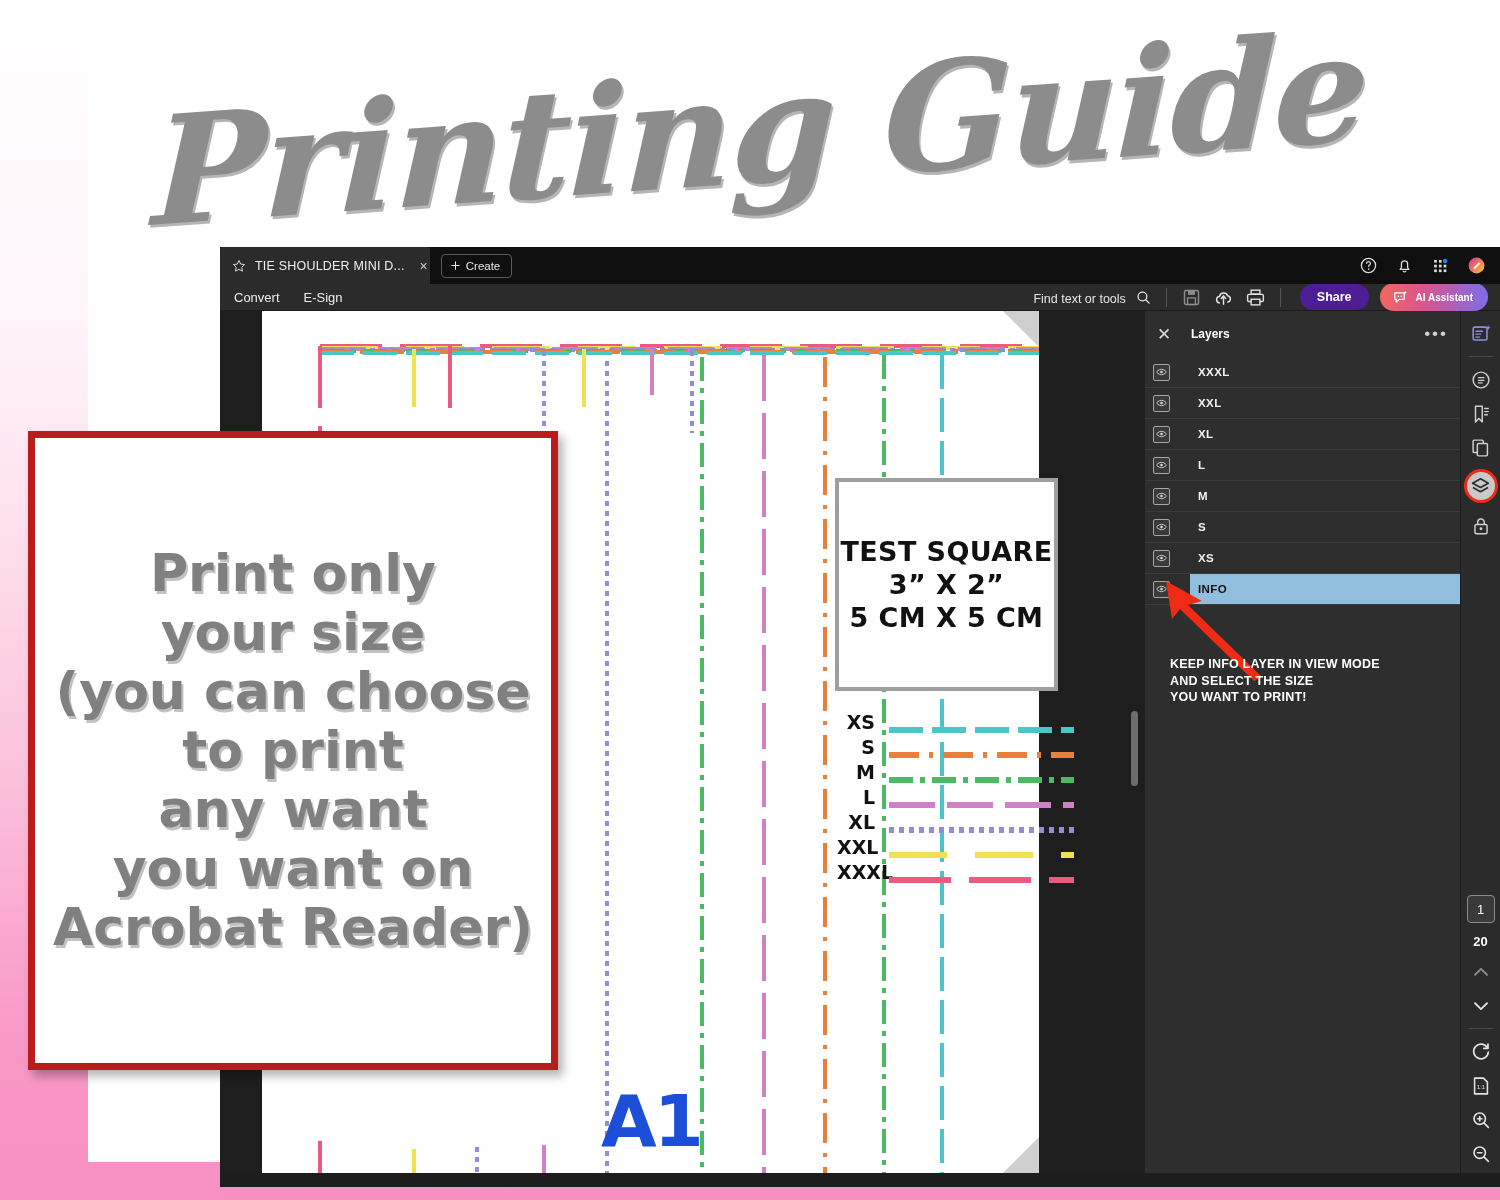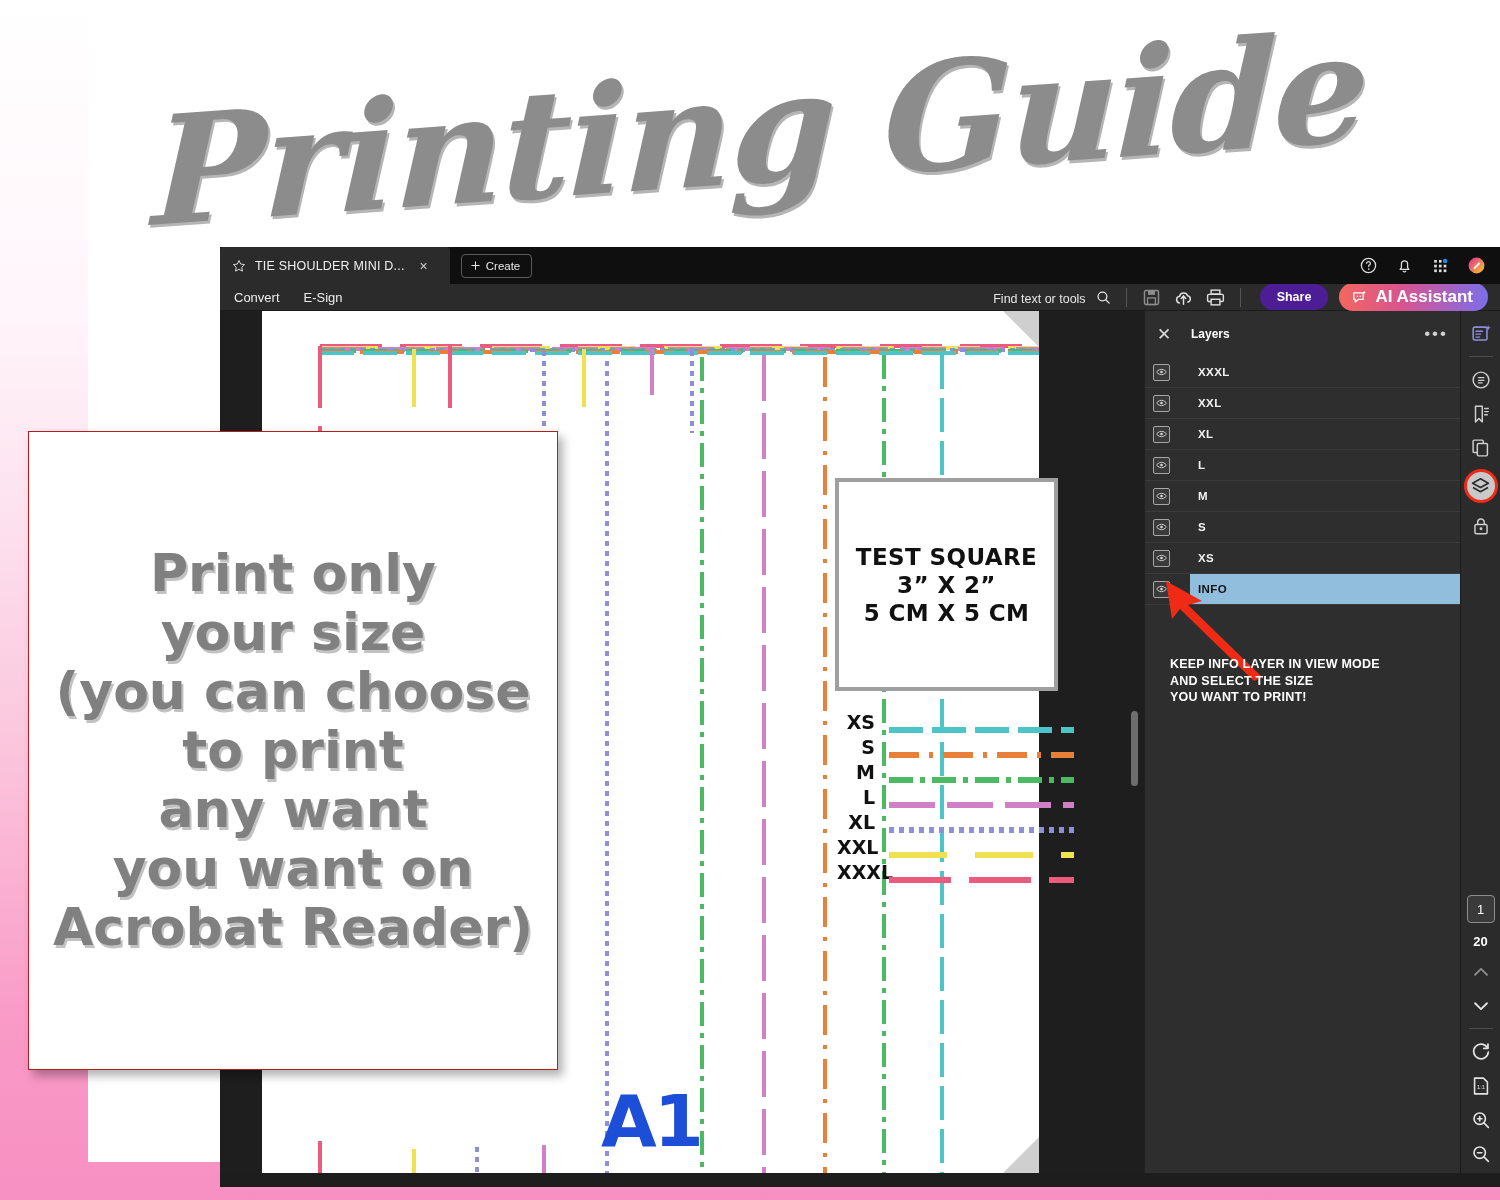--- a/index.html
+++ b/index.html
@@ -45,21 +45,21 @@
     overflow:hidden;
   }
 
   
   .tabstrip{
     position:relative; height:37px; background:#0f0f0f;
     display:flex; align-items:center;
   }
   .tab{
     height:37px; background:#2b2b2b; display:flex; align-items:center;
-    padding:0 22px 0 12px; gap:9px; min-width:190px;
+    padding:0 2px 0 12px; gap:9px; min-width:190px;
     border-top-left-radius:3px; border-top-right-radius:3px;
   }
   .tab-title{ color:#efefef; font-size:12.5px; letter-spacing:.2px; white-space:nowrap;}
   .tab-close{ color:#cfcfcf; font-size:14px; margin-left:6px; cursor:pointer;}
   .star{ width:14px;height:14px;}
   .create-btn{
     margin-left:11px; height:24px; border:1px solid #5a5a5a; border-radius:4px;
     display:flex; align-items:center; gap:5px; padding:0 11px 0 8px;
     color:#e8e8e8; font-size:11.5px; cursor:pointer;
   }
@@ -81,21 +81,21 @@
   .tb-ic{ width:21px; height:21px;}
   .share-btn{
     height:26px; border-radius:13px; background:#4c1d95; color:#fff;
     display:flex; align-items:center; padding:0 17px; font-size:12.5px; font-weight:bold;
     cursor:pointer; margin-left:5px;
   }
   .ai-btn{
     height:28px; border-radius:14px;
     background:linear-gradient(90deg,#f2675f 0%, #d9548f 42%, #7b6ee8 100%);
     color:#fff; display:flex; align-items:center; gap:7px; padding:0 15px 0 12px;
-    font-size:17px; font-weight:bold; cursor:pointer;
+    font-size:10px; font-weight:bold; cursor:pointer;
   }
 
   
   .body-area{ position:relative; height:862px; display:flex; }
 
   
   .viewer{ position:relative; flex:1; background:#1e1e1e; overflow:hidden;}
   .page{
     position:absolute; left:42px; top:0px; width:777px; height:862px;
     background:#ffffff;
@@ -111,21 +111,21 @@
   }
 
   .testsq{
     position:absolute; left:573px; top:167px; width:223px; height:213px;
     border:4px solid #9f9f9f; background:#fff;
     display:flex; flex-direction:column; align-items:center; justify-content:center;
     gap:2px;
   }
   .testsq div{
     font-family:"DejaVu Sans", sans-serif; font-weight:bold;
-    font-size:23px; color:#111; letter-spacing:.4px; white-space:nowrap;
+    font-size:27px; color:#111; letter-spacing:.4px; white-space:nowrap;
   }
 
   .legend{ position:absolute; left:575px; top:398px; }
   .legrow{ display:flex; align-items:center; height:25px; }
   .leglabel{
     width:52px; text-align:right; padding-right:14px;
     font-family:"DejaVu Sans", sans-serif; font-weight:bold; font-size:19px; color:#111;
   }
   .legline{ width:185px; height:6px; }
 
@@ -184,21 +184,21 @@
   }
   .pagebox{
     width:28px;height:28px;border:1px solid #8d8d8d;border-radius:4px;background:#3a3a3a;
     color:#fff;font-size:13px;display:flex;align-items:center;justify-content:center;margin-top:10px;
   }
   .pagetotal{ color:#fff; font-size:13px; font-weight:bold; margin-top:11px;}
 
   
   #callout{
     position:absolute; left:28px; top:431px; width:530px; height:639px;
-    background:#ffffff; border:1px solid #b91c1c;
+    background:#ffffff; border:7px solid #b91c1c;
     box-shadow:5px 6px 9px rgba(0,0,0,.30);
     display:flex; flex-direction:column; align-items:center; justify-content:center;
     gap:4px; padding:18px 20px;
   }
   #callout .cl{
     font-family:"DejaVu Sans", sans-serif;
     font-weight:bold; font-size:52px; color:#808080;
     text-shadow:2px 3px 0 #c2c2c2; white-space:nowrap; line-height:1.06;
   }
 </style>

